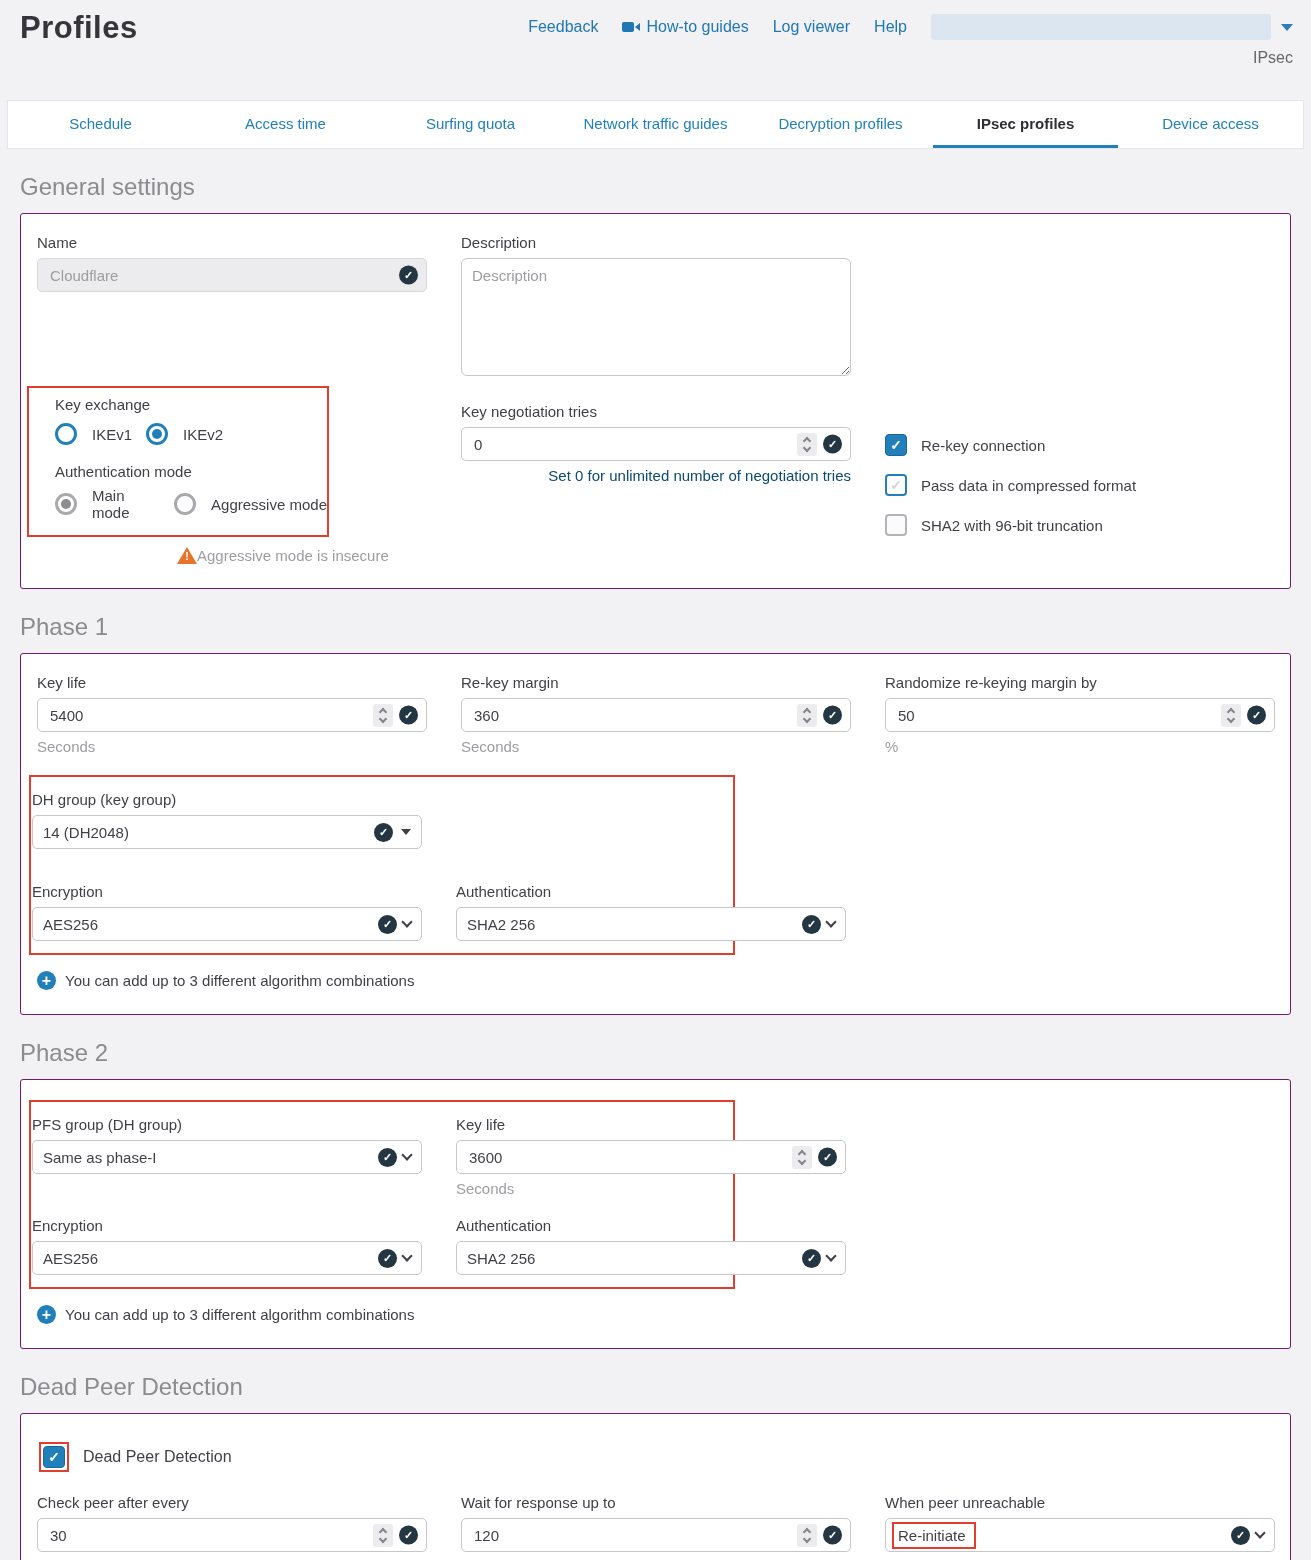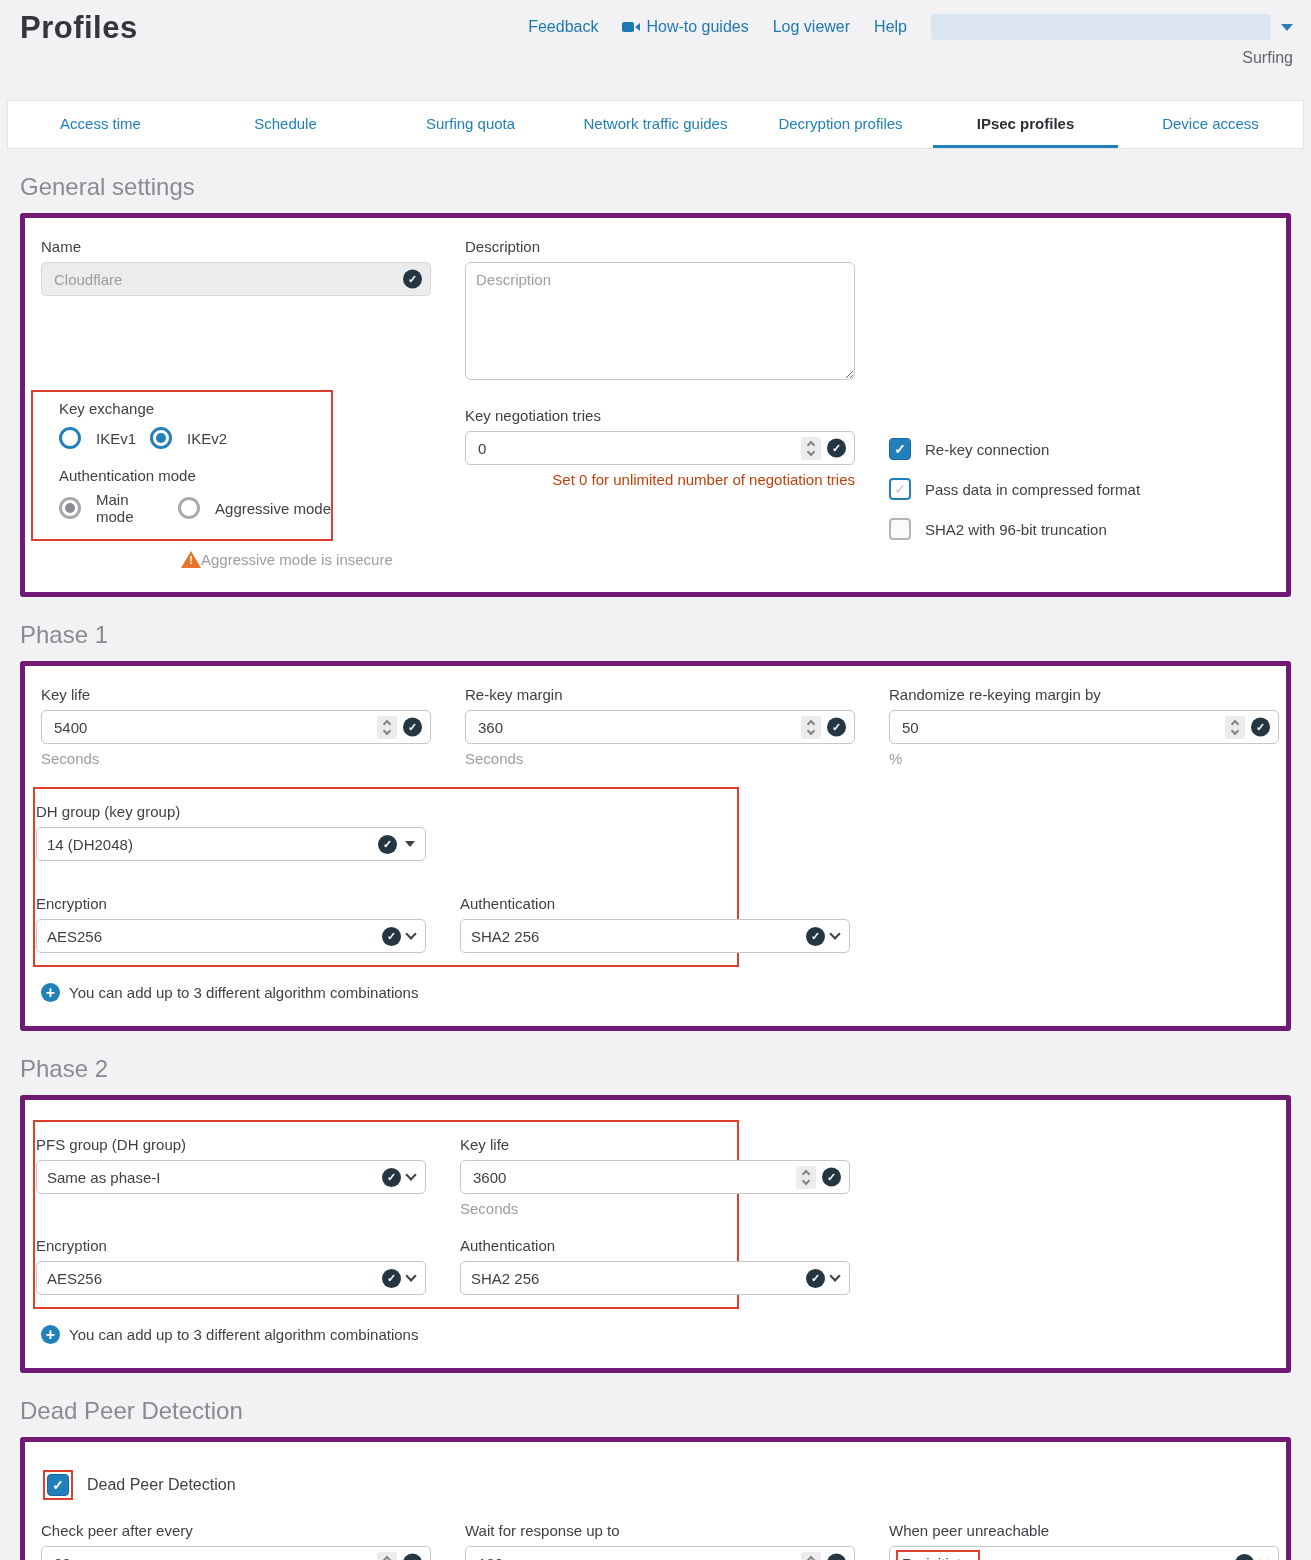--- a/index.html
+++ b/index.html
@@ -20,26 +20,26 @@
   .account-pill { position:relative; width:340px; height:26px; background:#dce6f1; border-radius:3px; filter:blur(.6px); }
   .account-wrap { display:flex; align-items:center; gap:10px; }
   .caret-blue { width:0; height:0; border-left:6px solid transparent; border-right:6px solid transparent; border-top:7px solid #2a7db8; }
   .brand { color:#66666c; font-size:16px; margin-top:9px; }
   
   .tabbar { margin:4px 7px 0 7px; background:#fff; border:1px solid #e5e5e7; display:flex; height:49px; }
   .tab { flex:1; display:flex; align-items:center; justify-content:center; font-size:15px; color:#2180b9; cursor:pointer; border-bottom:3px solid transparent; }
   .tab.active { color:#2f2f35; font-weight:bold; border-bottom-color:#2180b9; }
   
   .section-heading { font-size:24px; color:#8a8a90; margin:24px 0 12px; padding-left:20px; font-weight:normal; }
-  .card { margin:0 20px; background:#fff; border:5px solid #701a75; border-radius:3px; padding:20px 16px 24px 16px; }
+  .card { margin:0 20px; background:#fff; border:1px solid #701a75; border-radius:3px; padding:20px 16px 24px 16px; }
   .row3 { display:flex; gap:34px; }
   .col { width:390px; flex:0 0 390px; }
   .field-label { font-size:15px; color:#3f3f46; margin-bottom:7px; white-space:nowrap; }
   .unit { text-align:left; color:#9d9da1; font-size:15px; margin-top:6px; }
-  .help { text-align:right; color:#c2410c; font-size:15px; margin-top:6px; white-space:nowrap; }
+  .help { text-align:right; color:#0c4a6e; font-size:15px; margin-top:6px; white-space:nowrap; }
   
   .tb { position:relative; width:390px; height:34px; border:1px solid #c7c7cb; border-radius:5px; background:#fff; display:flex; align-items:center; padding:0 10px; }
   .tb input { border:none; outline:none; background:transparent; font:inherit; color:#3f3f46; width:100%; padding-right:66px; }
   .tb.disabled { background:#ececee; border-color:#d8d8da; }
   .tb.disabled input { color:#9d9da1; }
   .okc { position:absolute; right:8px; top:50%; transform:translateY(-50%); width:19px; height:19px; border-radius:50%; background:#243642; color:#fff; font-size:11px; font-weight:bold; display:flex; align-items:center; justify-content:center; }
   .stepper { position:absolute; right:33px; top:5px; width:20px; height:23px; background:#ececee; border-radius:3px; display:flex; flex-direction:column; align-items:center; justify-content:center; cursor:pointer; }
   .chv { width:6px; height:6px; border-left:2px solid #85858a; border-top:2px solid #85858a; display:block; }
   .chv.up { transform:rotate(45deg); margin-bottom:2px; }
   .chv.dn { transform:rotate(-135deg); margin-top:-1px; }
@@ -100,27 +100,27 @@
         </span>
         <span>How-to guides</span>
       </span>
       <span class="hlink">Log viewer</span>
       <span class="hlink">Help</span>
       <span class="account-wrap">
         <span class="account-pill"></span>
         <span class="caret-blue"></span>
       </span>
     </div>
-    <div class="brand">Surfing</div>
+    <div class="brand">IPsec</div>
   </div>
 </div>
 
 <div class="tabbar">
+  <div class="tab">Schedule</div>
   <div class="tab">Access time</div>
-  <div class="tab">Schedule</div>
   <div class="tab">Surfing quota</div>
   <div class="tab">Network traffic guides</div>
   <div class="tab">Decryption profiles</div>
   <div class="tab active">IPsec profiles</div>
   <div class="tab">Device access</div>
 </div>
 
 <h2 class="section-heading">General settings</h2>
 <div class="card">
   <div class="row3">

